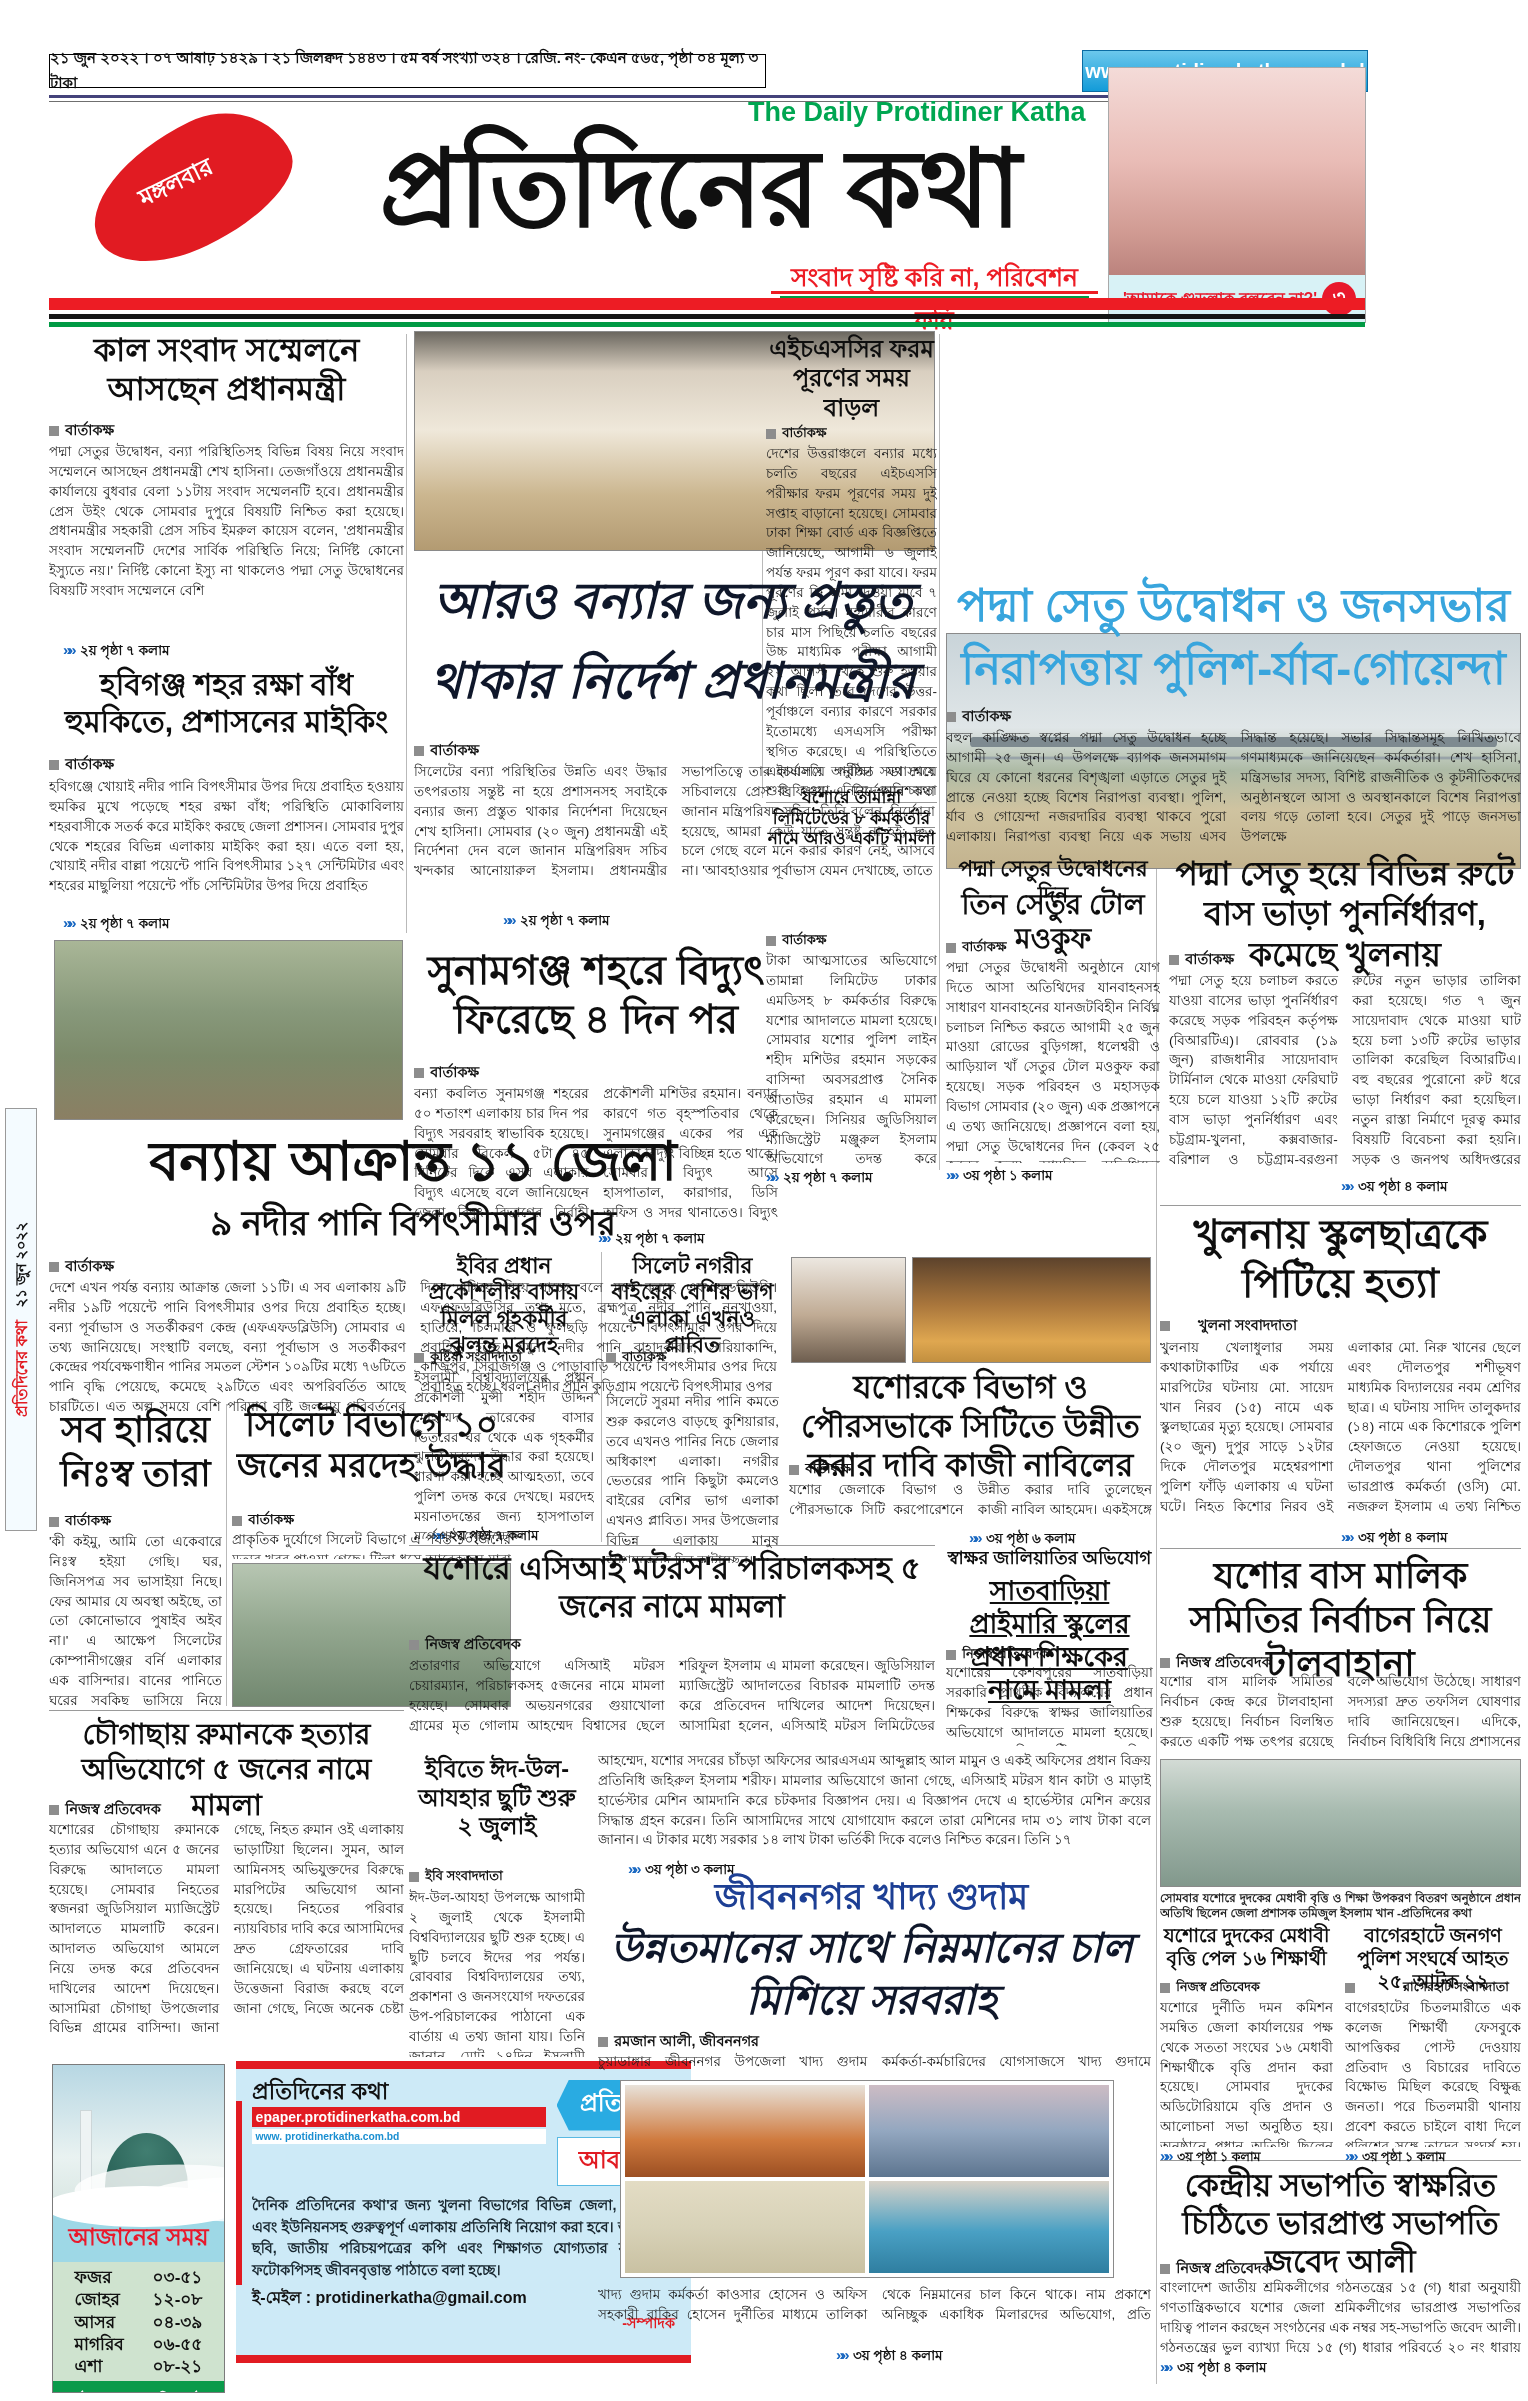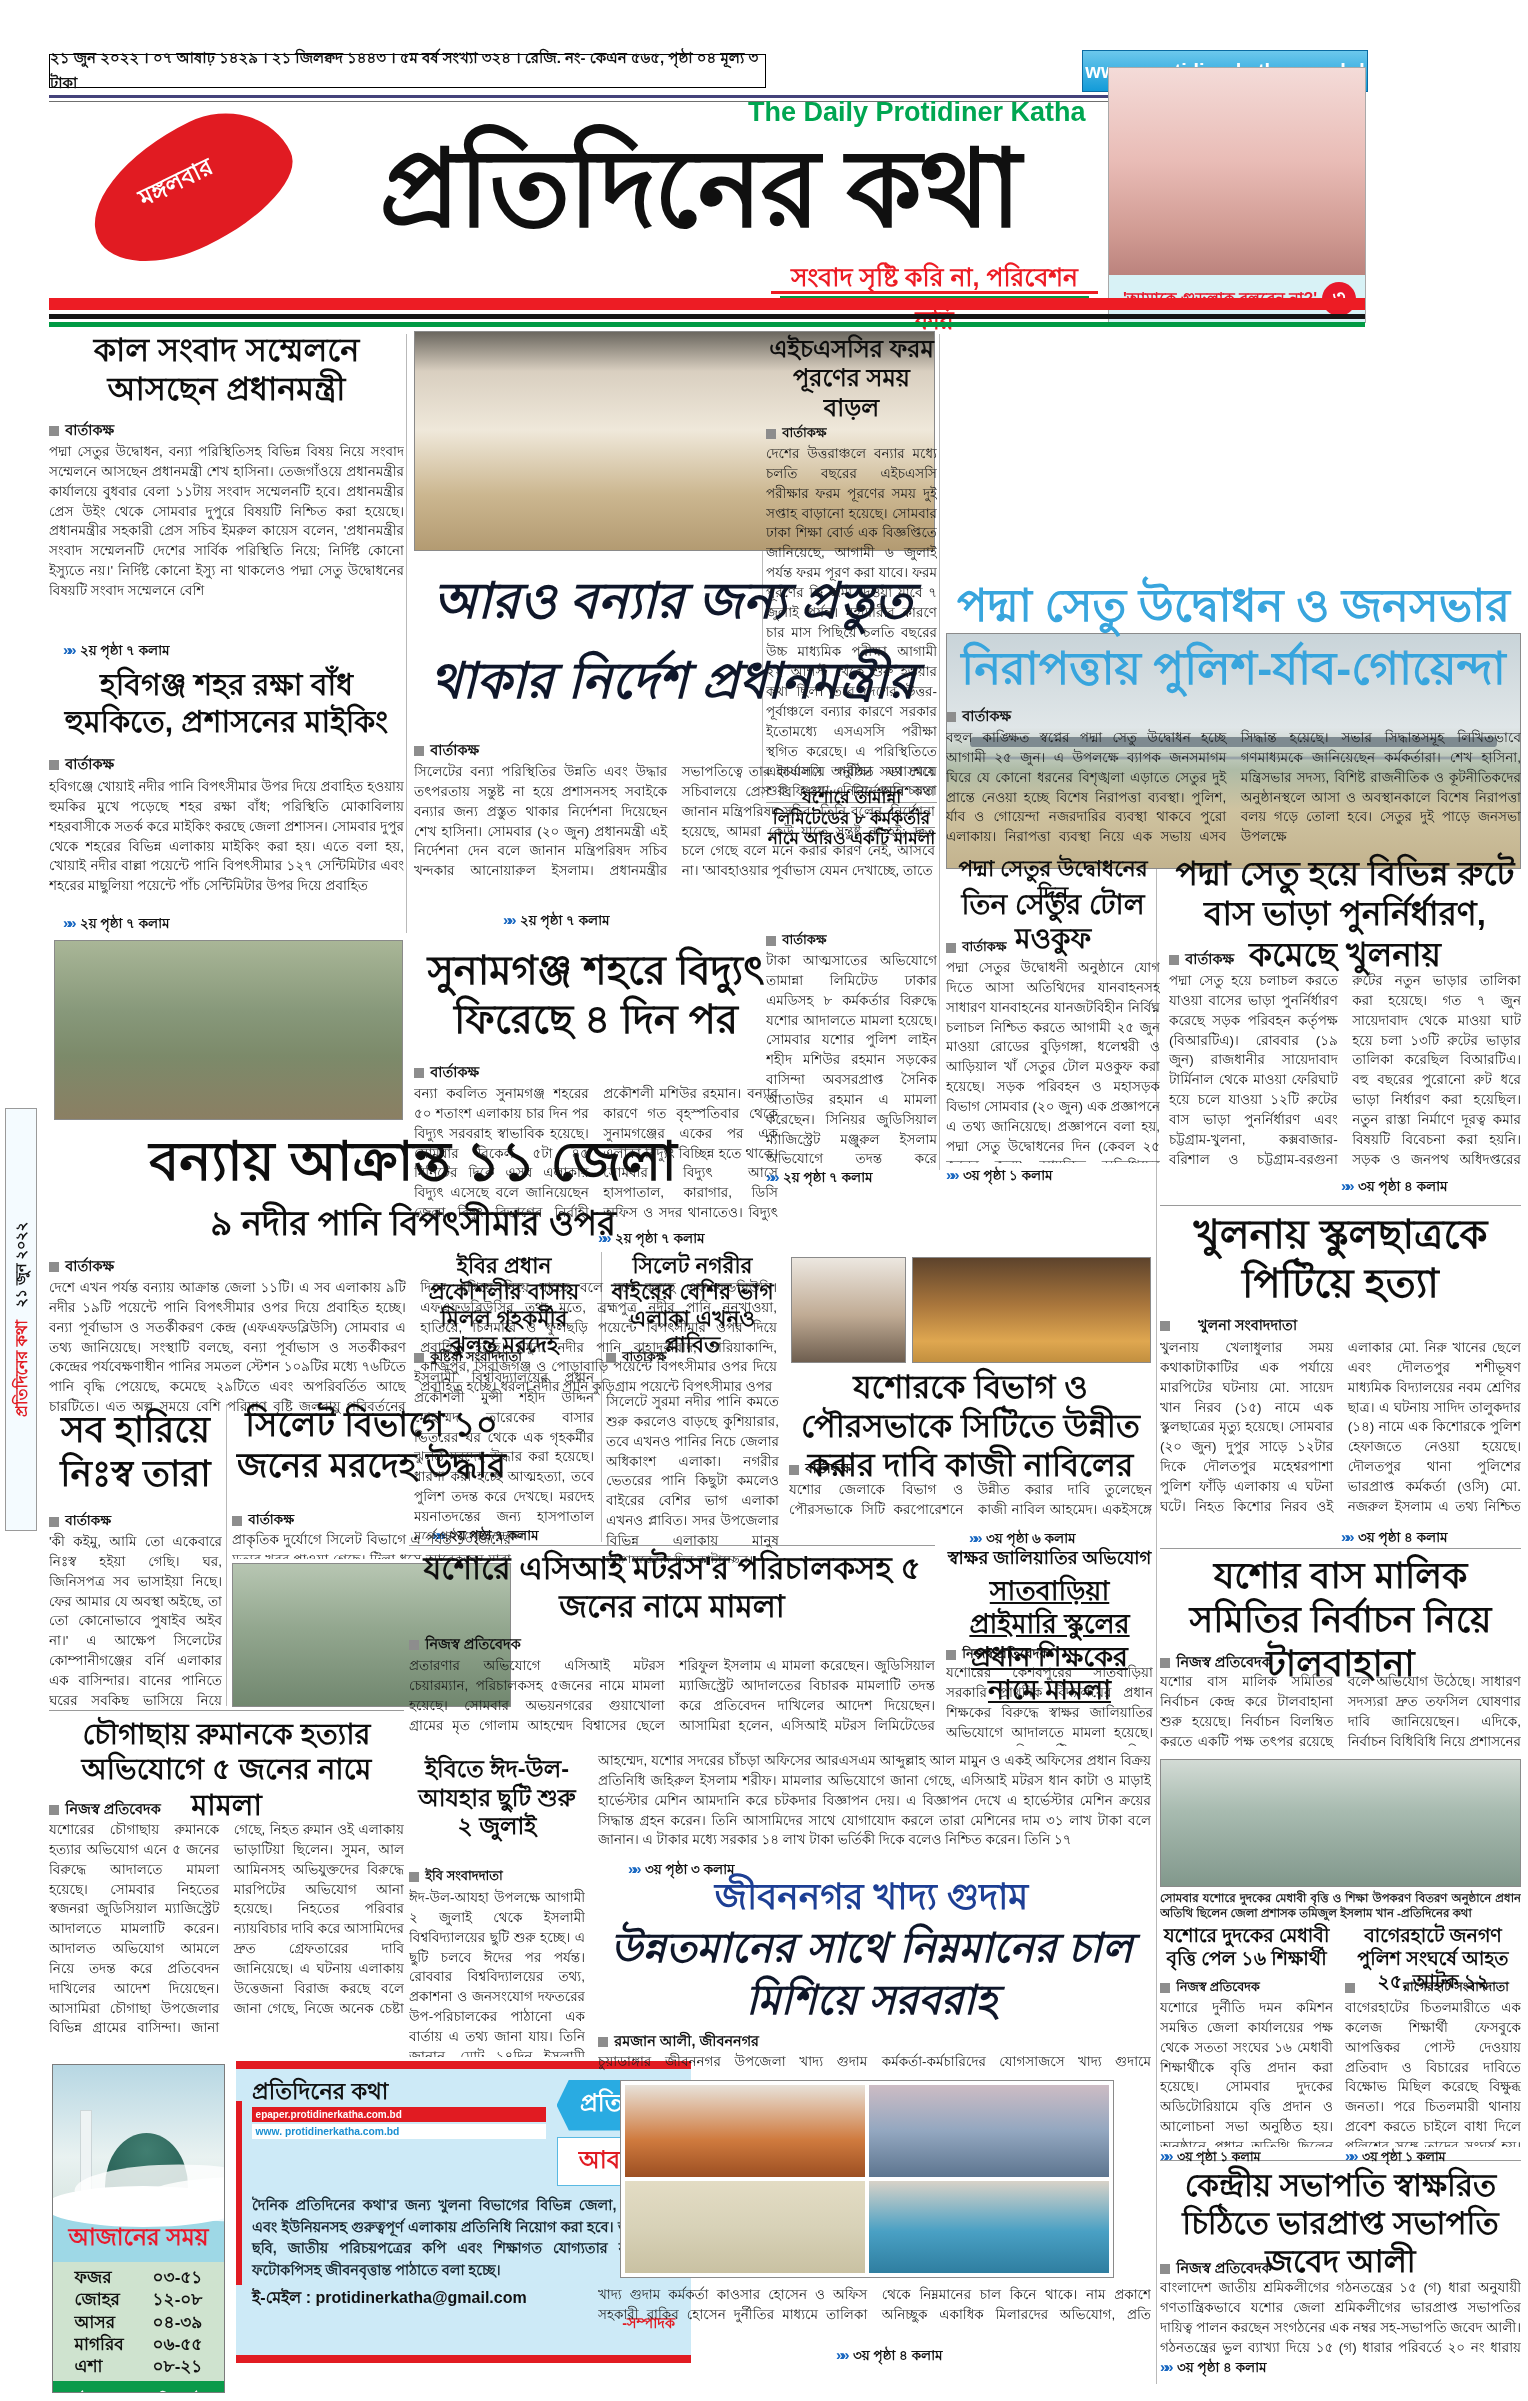--- a/index.html
+++ b/index.html
@@ -66,21 +66,21 @@
          box-shadow:36px -16px 0 5.4px #ffffffcc, 99px -7.2px 0 1.8px #ffffffd9;}
   .azan-title{background:#9ed8e6;color:#e8192c;font-weight:bold;font-size:23.4px;text-align:center;padding:4.5px 0;}
   .azan-rows{background:#cfe3cf;padding:5.4px 21.6px 3.6px 21.6px;}
   .azan-row{display:flex;justify-content:space-between;font-size:17px;font-weight:bold;line-height:1.3;}
   .azan-foot{background:#0a9a4a;color:#fff;font-size:14px;font-weight:bold;text-align:center;padding:6.3px 1.8px;}
   
   .adbox{background:#cdeaf7;border-top:8px solid #e11b22;border-bottom:8px solid #e11b22;box-sizing:border-box;position:relative;}
   .ad-accent{position:absolute;left:0;top:32px;width:6.3px;height:184px;background:#e11b22;}
   .ad-head{display:flex;gap:10.8px;padding:10.8px 10.8px 3.6px 16px;align-items:flex-start;}
   .ad-brand{font-size:22.5px;font-weight:900;color:#111;line-height:1.05;}
-  .ad-strip1{background:#e11b22;color:#fff;font-size:10px;font-weight:bold;padding:1.8px 3.6px;margin-top:3.6px;white-space:nowrap;}
+  .ad-strip1{background:#e11b22;color:#fff;font-size:14px;font-weight:bold;padding:1.8px 3.6px;margin-top:3.6px;white-space:nowrap;}
   .ad-strip2{background:#fff;color:#1a8fd1;font-size:10.3px;font-weight:bold;padding:1.8px 3.6px;margin-top:2.7px;white-space:nowrap;}
   .ad-lab1{background:#29abe2;color:#fff;font-size:24px;font-weight:bold;padding:4.5px 16px 6.3px 23.4px;
            clip-path:polygon(10% 0,100% 0,100% 100%,10% 100%,0 50%);white-space:nowrap;}
   .ad-lab2{background:#fff;color:#e11b22;border:1.8px solid #59b9e2;font-size:24px;font-weight:bold;
            padding:2.7px 16px 4.5px 16px;margin-top:6.3px;text-align:center;white-space:nowrap;}
   .ad-body{padding:5.4px 12.6px 0 16px;font-size:14.4px;font-weight:600;line-height:1.5;text-align:justify;color:#16252e;}
   .ad-email{padding:3.6px 12.6px 0 16px;font-size:16px;font-weight:bold;color:#111;}
   .ad-sign{padding:0 16px;text-align:right;color:#e11b22;font-weight:bold;font-size:14.4px;}
   .ad-phones{text-align:center;font-size:17px;font-weight:bold;color:#1c2b33;line-height:1.5;padding-top:1.8px;}
   

